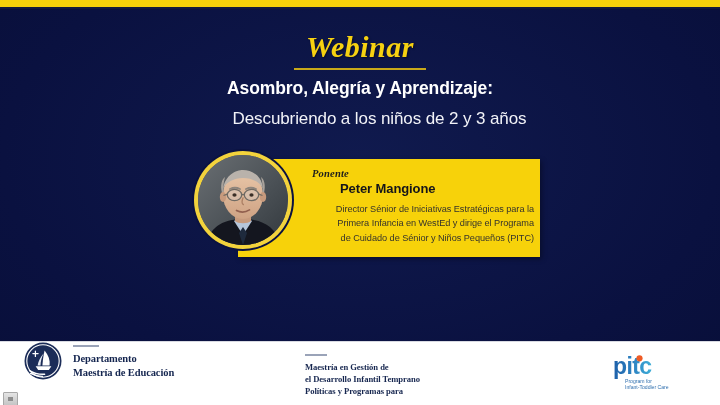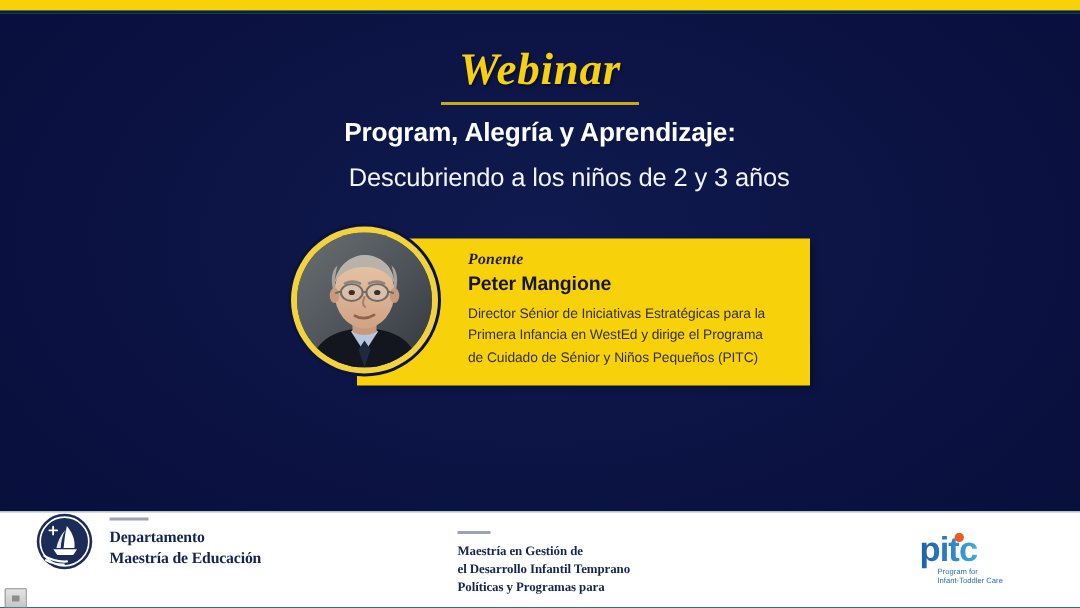--- a/index.html
+++ b/index.html
@@ -114,23 +114,25 @@
     font-size: 10.5px;
     color: #1d1d1d;
     letter-spacing: 0.2px;
   }
   .speaker-name {
     font-size: 13px;
     font-weight: bold;
     color: #15151a;
     margin-top: 2px;
     letter-spacing: -0.1px;
+    margin-left: 28px;
   }
   .speaker-bio {
     margin-top: 6px;
+    text-align: right;
   }
   .speaker-bio div {
     font-size: 9.2px;
     color: #35332c;
     line-height: 1.55;
     letter-spacing: -0.05px;
   }
 
   
   .portrait {
@@ -265,21 +267,21 @@
   <div class="top-bar-shadow"></div>
 
   <div class="stage">
 
     <div class="webinar-wrap">
       <div class="webinar-title">Webinar</div>
       <div class="webinar-rule"></div>
     </div>
 
     <div class="subtitle-wrap">
-      <div class="subtitle-strong">Program, Alegría y Aprendizaje:</div>
+      <div class="subtitle-strong">Asombro, Alegría y Aprendizaje:</div>
       <div class="subtitle-light">Descubriendo a los niños de 2 y 3 años</div>
     </div>
 
     <div class="speaker-card">
       <div class="speaker-text">
         <div class="ponente-label">Ponente</div>
         <div class="speaker-name">Peter Mangione</div>
         <div class="speaker-bio">
           <div>Director Sénior de Iniciativas Estratégicas para la</div>
           <div>Primera Infancia en WestEd y dirige el Programa</div>

